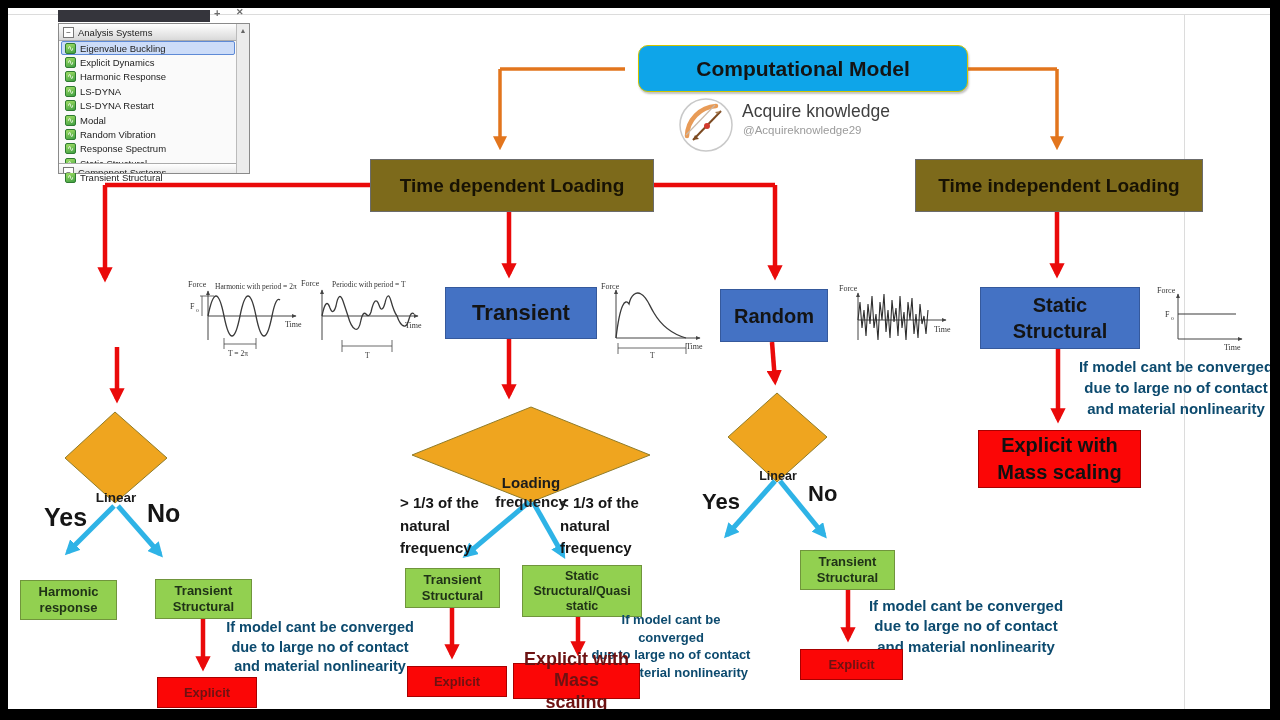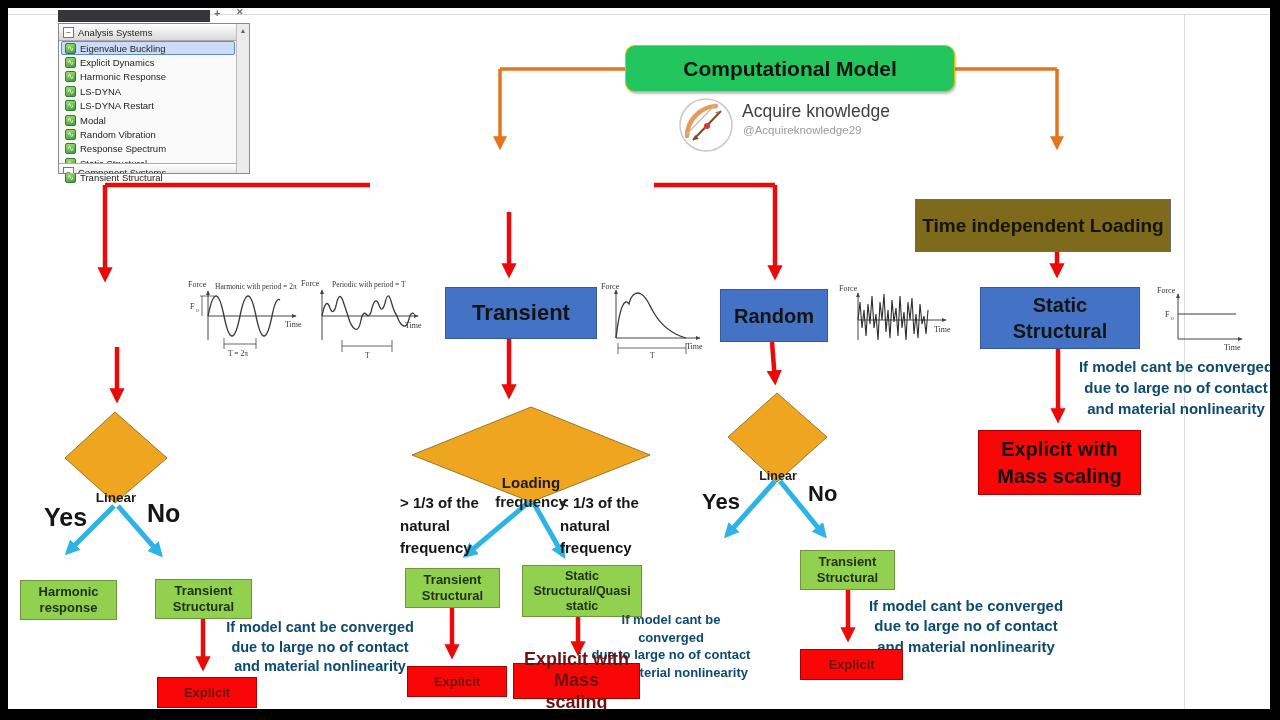--- a/index.html
+++ b/index.html
@@ -2,22 +2,22 @@
 <html><head>
 <meta charset="utf-8">
 <style>
   html,body{margin:0;padding:0;background:#000;width:1280px;height:720px;overflow:hidden;
             font-family:"Liberation Sans",sans-serif;}
   #stage{position:absolute;left:0;top:0;width:1280px;height:720px;background:#fff;}
   .bar{position:absolute;background:#000;z-index:60;}
   .edge{position:absolute;background:#dcdcdc;z-index:1;}
   .box{position:absolute;box-sizing:border-box;display:flex;align-items:center;justify-content:center;
        text-align:center;font-weight:bold;color:#141414;white-space:pre-line;z-index:10;}
-  .title-box{background:#22c55e;border:1px solid #cfc400;border-radius:10px;font-size:21px;
-             box-shadow:1px 2px 2px rgba(120,120,120,.45);}
+  .title-box{background:#0ea5e9;border:1px solid #cfc400;border-radius:10px;font-size:21px;
+             box-shadow:1px 2px 2px rgba(120,120,120,.45);margin-left:13px;}
   .olive{background:#7d6a1b;border:1px solid #6b6b6b;font-size:19px;color:#171204;}
   .blue{background:#4472c4;border:1px solid #35599c;font-size:22px;line-height:1.3;}
   .green{background:#92d050;border:1px solid #70953c;font-size:13px;line-height:1.2;color:#203317;}
   .redbox{background:#fb0606;border:1px solid #a80000;font-size:13px;line-height:1.2;color:#6d1212;}
   .note{position:absolute;font-weight:bold;color:#0c4a6e;white-space:pre-line;text-align:center;
         font-size:15px;line-height:1.35;z-index:10;}
   .dlabel{position:absolute;font-weight:bold;color:#1c1c1c;text-align:center;white-space:pre-line;z-index:10;margin-top:40px;}
   .yn{position:absolute;font-weight:bold;color:#151515;z-index:10;}
   .freq{position:absolute;font-weight:bold;font-size:15px;line-height:1.5;color:#151515;
         white-space:pre-line;text-align:left;z-index:10;}
@@ -174,21 +174,22 @@
     <path d="M38,9 A31,31 0 0 0 9,39" fill="none" stroke="#e89b57" stroke-width="4.5" stroke-linecap="round"></path>
     <line x1="37" y1="8" x2="8" y2="38" stroke="#c9b9a9" stroke-width="1.2"></line>
     <line x1="43" y1="14" x2="15" y2="43" stroke="#7c4a21" stroke-width="2"></line>
     <path d="M15,43 l6,-1 -4,-4 z" fill="#7c4a21"></path>
     <path d="M43,14 l-6,1 2,2 z" fill="#a87c4f"></path>
     <circle cx="29" cy="29" r="3" fill="#d23b2e"></circle>
   </svg>
   <div id="brand-name">Acquire knowledge</div>
   <div id="brand-handle">@Acquireknowledge29</div>
 
-  <div class="box olive" style="left:915px;top:159px;width:256px;height:53px;margin-top:40px;">Time independent Loading</div>
+  <div class="box olive" style="left:370px;top:159px;width:284px;height:53px;">Time dependent Loading</div>
+  <div class="box olive" style="left:915px;top:159px;width:288px;height:53px;">Time independent Loading</div>
 
   <div class="box blue" style="left:445px;top:287px;width:152px;height:52px;">Transient</div>
   <div class="box blue" style="left:720px;top:289px;width:108px;height:53px;font-size:20px;">Random</div>
   <div class="box blue" style="left:980px;top:287px;width:160px;height:62px;font-size:20px;">Static
 Structural</div>
 
   <svg class="g" style="left:186px;top:276px;" width="125" height="86" viewBox="0 0 125 86">
     <defs>
         <marker id="a1" viewBox="0 0 10 10" refX="8" refY="5" markerWidth="5" markerHeight="5" orient="auto">
           <path d="M0,1L9,5L0,9z" fill="#444"></path>
@@ -312,20 +313,20 @@
 and material nonlinearity</div>
   <div class="note" style="left:1076px;top:356px;width:200px;line-height:1.4;">If model cant be converged
 due to large no of contact
 and material nonlinearity</div>
 
   <div class="box redbox" style="left:157px;top:677px;width:100px;height:31px;">Explicit</div>
   <div class="box redbox" style="left:407px;top:666px;width:100px;height:31px;">Explicit</div>
   <div class="box redbox" style="left:513px;top:663px;width:127px;height:36px;font-size:18px;">Explicit with Mass
 scaling</div>
   <div class="box redbox" style="left:800px;top:649px;width:103px;height:31px;">Explicit</div>
-  <div class="box redbox" style="left:978px;top:430px;width:163px;height:65px;font-size:20px;color:#111;line-height:1.35;">Explicit with
+  <div class="box redbox" style="left:978px;top:430px;width:163px;height:58px;font-size:20px;color:#111;line-height:1.35;">Explicit with
 Mass scaling</div>
 
   <div class="bar" style="left:0;top:0;width:1280px;height:8px;"></div>
   <div class="bar" style="left:0;top:709px;width:1280px;height:11px;"></div>
   <div class="bar" style="left:0;top:0;width:8px;height:720px;"></div>
   <div class="bar" style="left:1270px;top:0;width:10px;height:720px;"></div>
 </div>
 
 </body></html>

